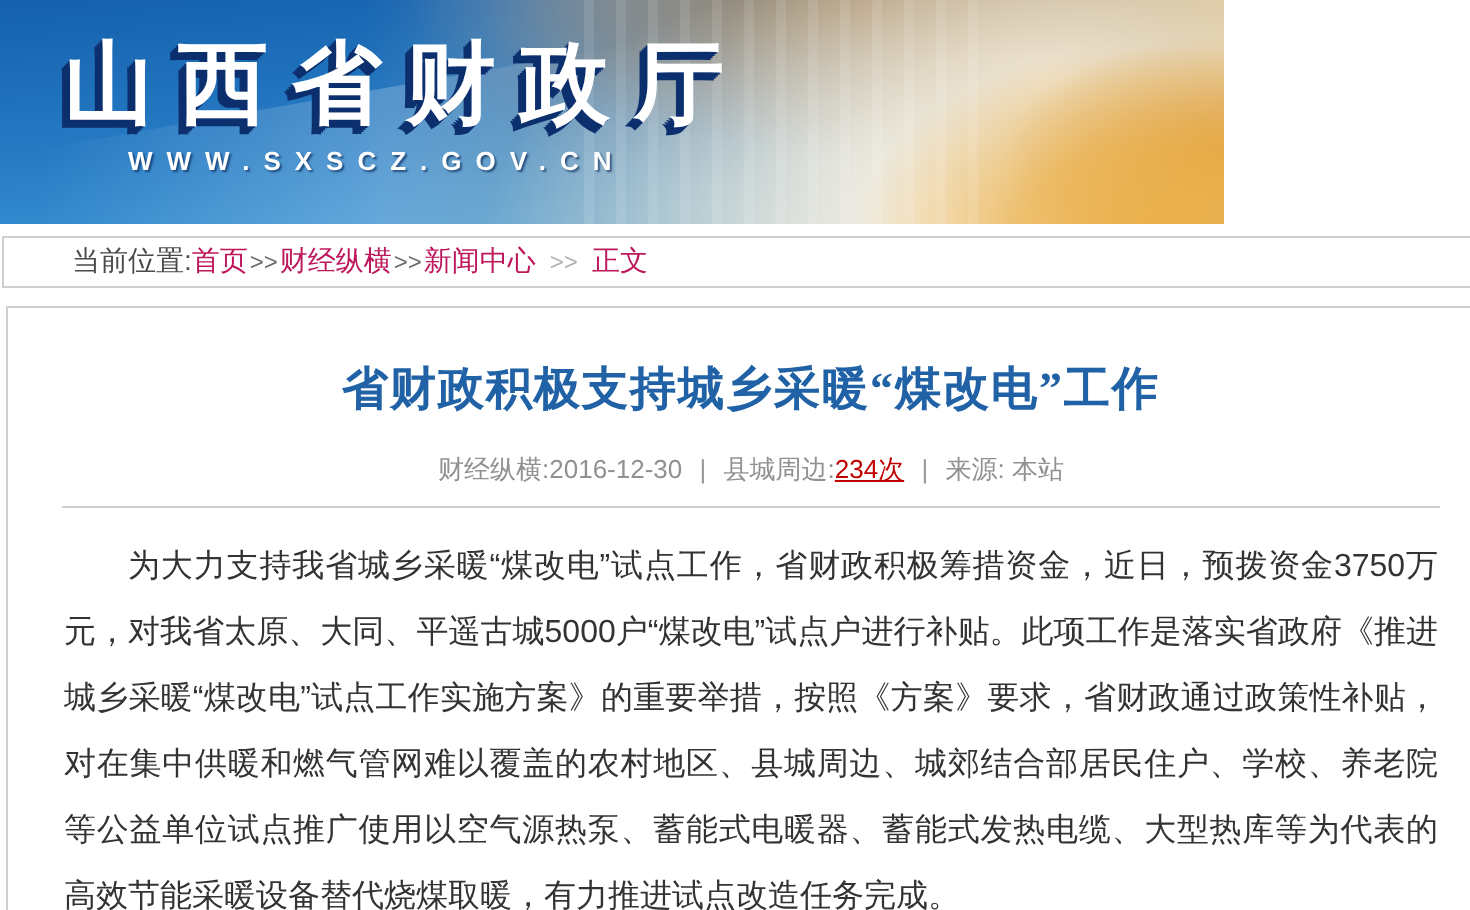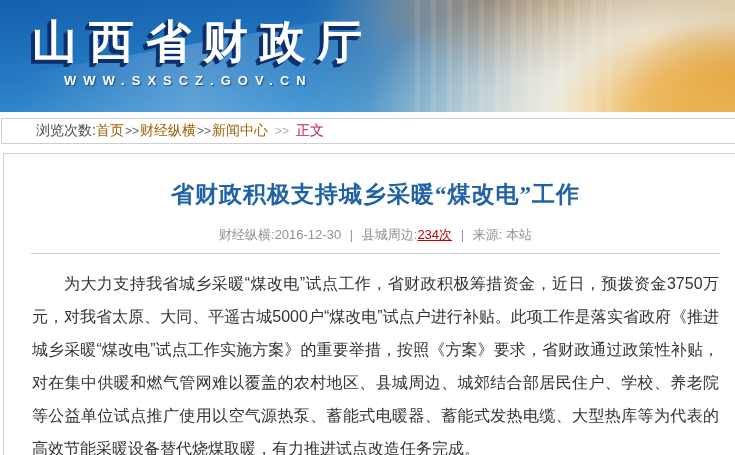--- a/index.html
+++ b/index.html
@@ -7,21 +7,21 @@
   body {
     font-family: "Liberation Sans", "DejaVu Sans", sans-serif;
     background: #ffffff;
     overflow: hidden;
     position: relative;
   }
 
   
   .header {
     position: relative;
-    width: 735px;
+    width: 612px;
     height: 112px;
     overflow: hidden;
     background: linear-gradient(175deg, #1460ae 0%, #2579c2 45%, #3c95d5 85%, #47a0dc 100%);
   }
   .header .swoosh {
     position: absolute;
     left: -60px; top: 40px;
     width: 560px; height: 110px;
     background: linear-gradient(100deg, rgba(255,255,255,0) 15%, rgba(255,255,255,0.22) 45%, rgba(255,255,255,0) 75%);
     transform: rotate(-10deg);
@@ -73,21 +73,21 @@
     height: 26px;
     background: #ffffff;
     border: 1px solid #cfcfcf;
     display: flex;
     align-items: center;
     padding-left: 34px;
     font-size: 14px;
     color: #4a4a4a;
   }
   .breadcrumb-bar a {
-    color: #a16207;
+    color: #be185d;
     text-decoration: none;
     cursor: pointer;
   }
   .crumb-sep { color: #6a6a6a; font-size: 12px; margin: 0 1px; }
   .crumb-sep.light { color: #b0b0b0; margin: 0 7px; }
   .crumb-current { color: #be185d; }
 
   
   .panel {
     margin: 9px 0 0 3px;
@@ -134,21 +134,21 @@
 
 <div class="header">
   <div class="swoosh"></div>
   <div class="falls"></div>
   <div class="mist-streaks"></div>
   <div class="site-title">山西省财政厅</div>
   <div class="site-url">WWW.SXSCZ.GOV.CN</div>
 </div>
 
 <div class="breadcrumb-bar">
-  <span>浏览次数:</span>
+  <span>当前位置:</span>
   <a>首页</a>
   <span class="crumb-sep">&gt;&gt;</span>
   <a>财经纵横</a>
   <span class="crumb-sep">&gt;&gt;</span>
   <a>新闻中心</a>
   <span class="crumb-sep light">&gt;&gt;</span>
   <span class="crumb-current">正文</span>
 </div>
 
 <div class="panel">

